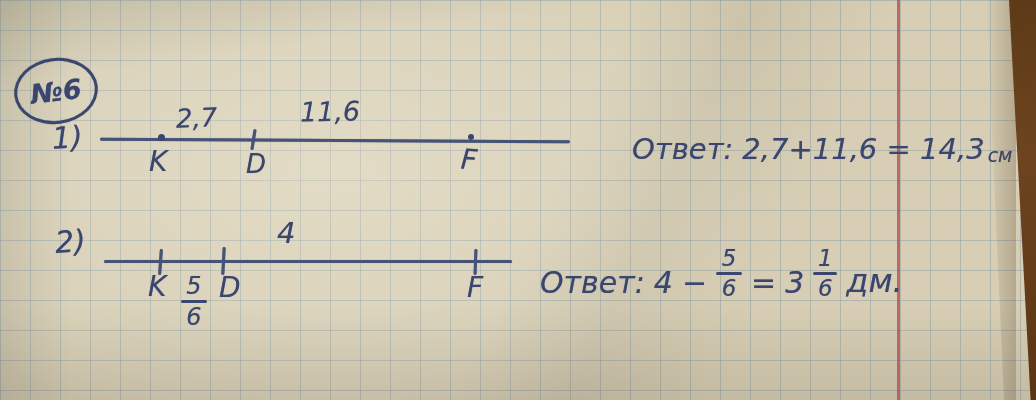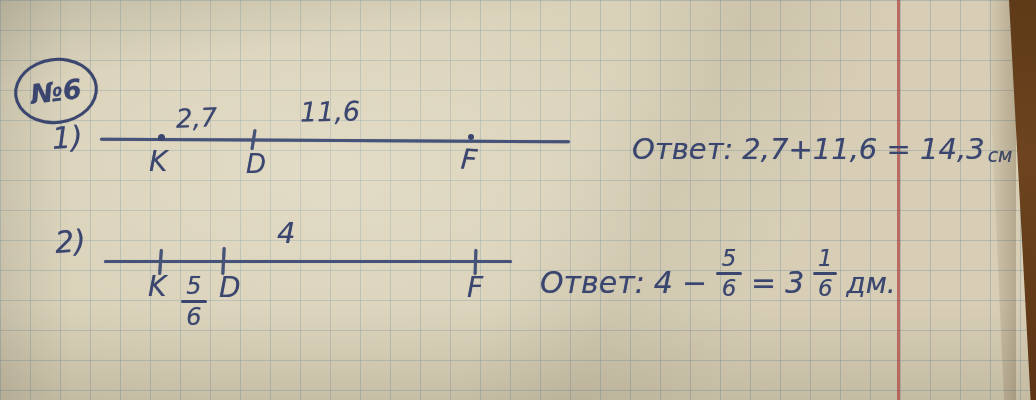--- a/index.html
+++ b/index.html
@@ -118,20 +118,20 @@
       <span class="fbar"></span>
       <span style="font-size:23px;">6</span>
     </span>
     <span class="hwpart" style="font-size:30px;">=</span>
     <span class="hwpart" style="font-size:30px;">3</span>
     <span class="frac hwpart" style="width:24px;">
       <span style="font-size:23px;">1</span>
       <span class="fbar"></span>
       <span style="font-size:23px;">6</span>
     </span>
-    <span class="hwpart" style="font-size:28px;">дм.</span>
+    <span class="hwpart" style="font-size:32px;">дм.</span>
   </div>
 
   <div class="edge-shadow"></div>
   <div class="table-edge"></div>
 
 
 </div>
 
 </body></html>

